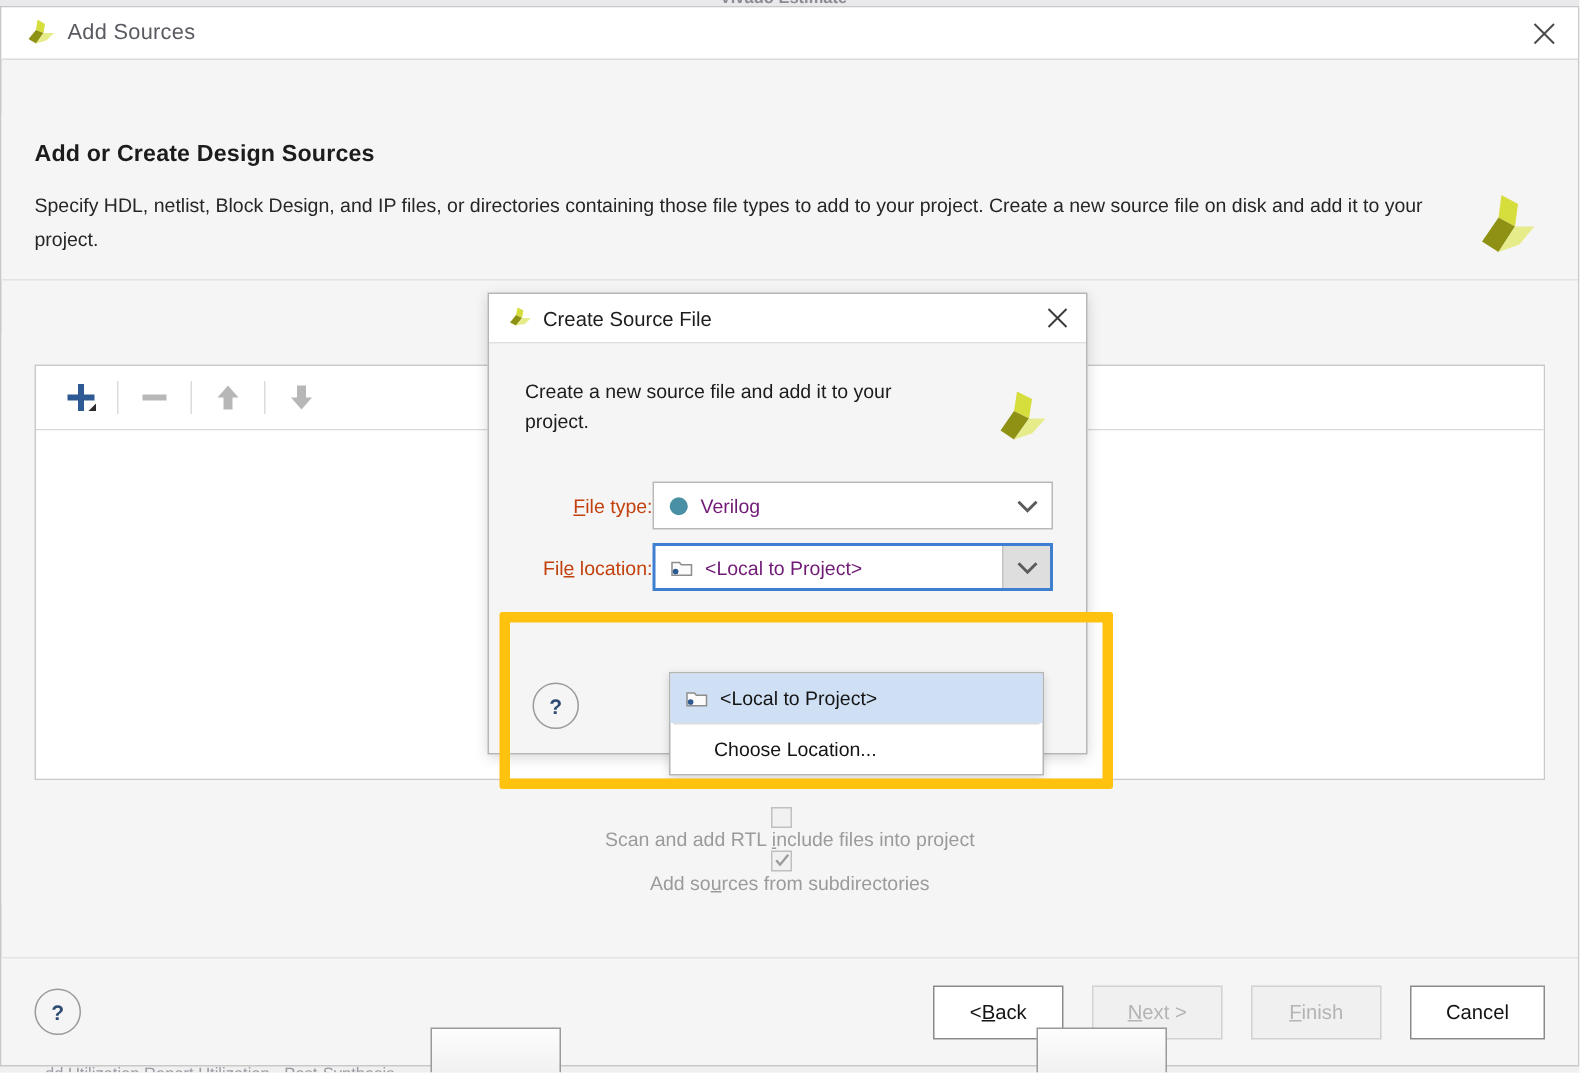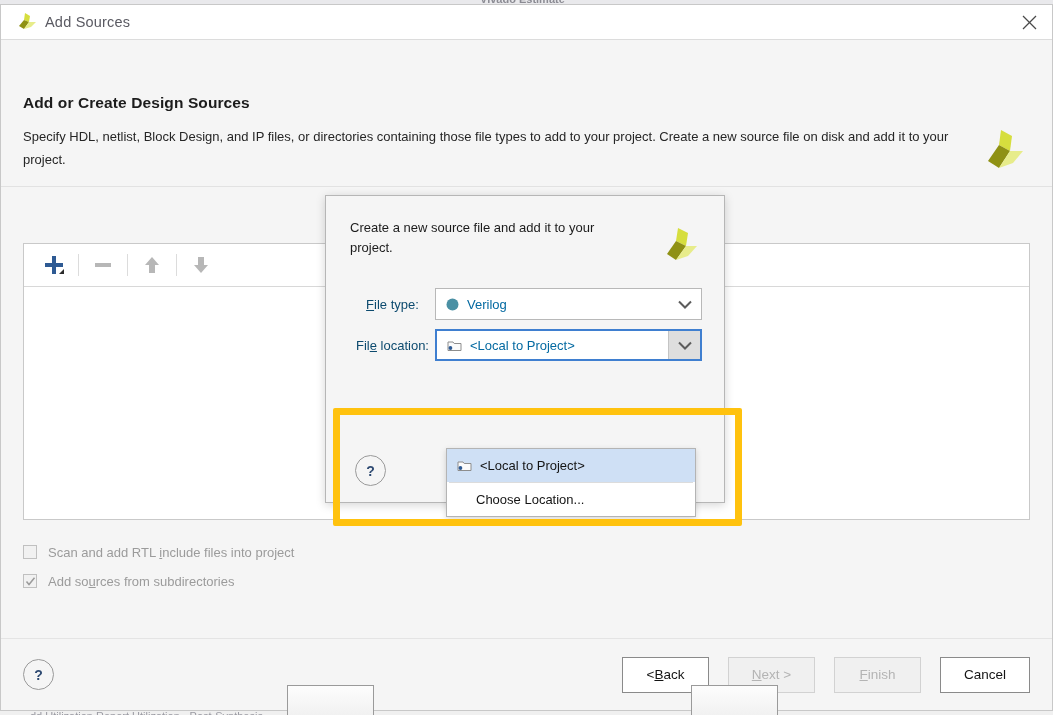--- a/index.html
+++ b/index.html
@@ -123,20 +123,21 @@
   .tsep { width: 1px; height: 22px; background: #dcdcdc; margin: 0 4px; }
   .src-list { flex: 1 1 auto; background: #ffffff; }
 
   
   .opts {
     margin-top: 18px;
   }
   .opt-row {
     display: flex; align-items: center;
     height: 29px;
+    flex-direction: column;
   }
   .cbx {
     width: 14px; height: 14px;
     border: 1px solid #c0c0c0;
     background: #f1f1f1;
     margin-right: 11px;
     flex: 0 0 auto;
     display: flex; align-items: center; justify-content: center;
   }
   .cbx svg { display: block; }
@@ -231,34 +232,34 @@
   .form {
     margin-top: 30px;
   }
   .frow {
     display: flex; align-items: center;
     margin-bottom: 9px;
     height: 32px;
   }
   .flabel {
     width: 85px; flex: 0 0 auto;
-    font-size: 13px; color: #0c4a6e; text-align: center;
+    font-size: 13px; color: #c2410c; text-align: right;
   }
   .flabel u { text-decoration: underline; }
 
   .combo {
     flex: 1 1 auto; height: 32px;
     border: 1px solid #b8b8b8;
     background: #ffffff;
     display: flex; align-items: center;
     cursor: pointer;
     position: relative;
   }
   .combo .c-icon { margin: 0 8px 0 10px; flex: 0 0 auto; display:flex; }
-  .combo .c-text { font-size: 13px; color: #0369a1; flex: 1 1 auto; }
+  .combo .c-text { font-size: 13px; color: #701a75; flex: 1 1 auto; }
   .combo .c-arrow {
     width: 32px; height: 100%;
     display: flex; align-items: center; justify-content: center;
     flex: 0 0 auto;
   }
   .textinput {
     flex: 1 1 auto; height: 32px;
     border: 1px solid #b8b8b8;
     background: #ffffff;
     font-size: 13px; color: #141414;
@@ -435,20 +436,37 @@
           <u>F</u>
           <span>inish</span>
         </div>
       <div class="wbtn wide">Cancel</div>
     </div>
 
   </div>
 
   <div class="modal">
 
+    <div class="modal-title">
+      <span class="m-logo">
+        <svg width="18" height="16" viewBox="0 0 18 16">
+          <polygon points="8,1 12,3 11,8 7,6" fill="#d6de3e"></polygon>
+          <polygon points="3,11 7,6 11,8 7,13" fill="#8f9114"></polygon>
+          <polygon points="11,8 17,8 13,12 7,13" fill="#e7ec8a"></polygon>
+        </svg>
+      </span>
+      <span class="m-text">Create Source File</span>
+      <span class="m-spacer"></span>
+      <span class="m-close">
+        <svg width="14" height="14" viewBox="0 0 14 14">
+          <line x1="1" y1="1" x2="13" y2="13" stroke="#3b3b3b" stroke-width="1.3"></line>
+          <line x1="13" y1="1" x2="1" y2="13" stroke="#3b3b3b" stroke-width="1.3"></line>
+        </svg>
+      </span>
+    </div>
 
     <div class="modal-body">
       <div class="modal-desc">Create a new source file and add it to your project.</div>
       <span class="m-hdr-logo">
         <svg width="36" height="41" viewBox="0 0 36 41">
           <polygon points="16,2 26,7 24,20 14,15" fill="#d6de3e"></polygon>
           <polygon points="5,28 14,15 24,20 14,34" fill="#8f9114"></polygon>
           <polygon points="24,20 35,20 26,30 14,34" fill="#e7ec8a"></polygon>
         </svg>
       </span>

